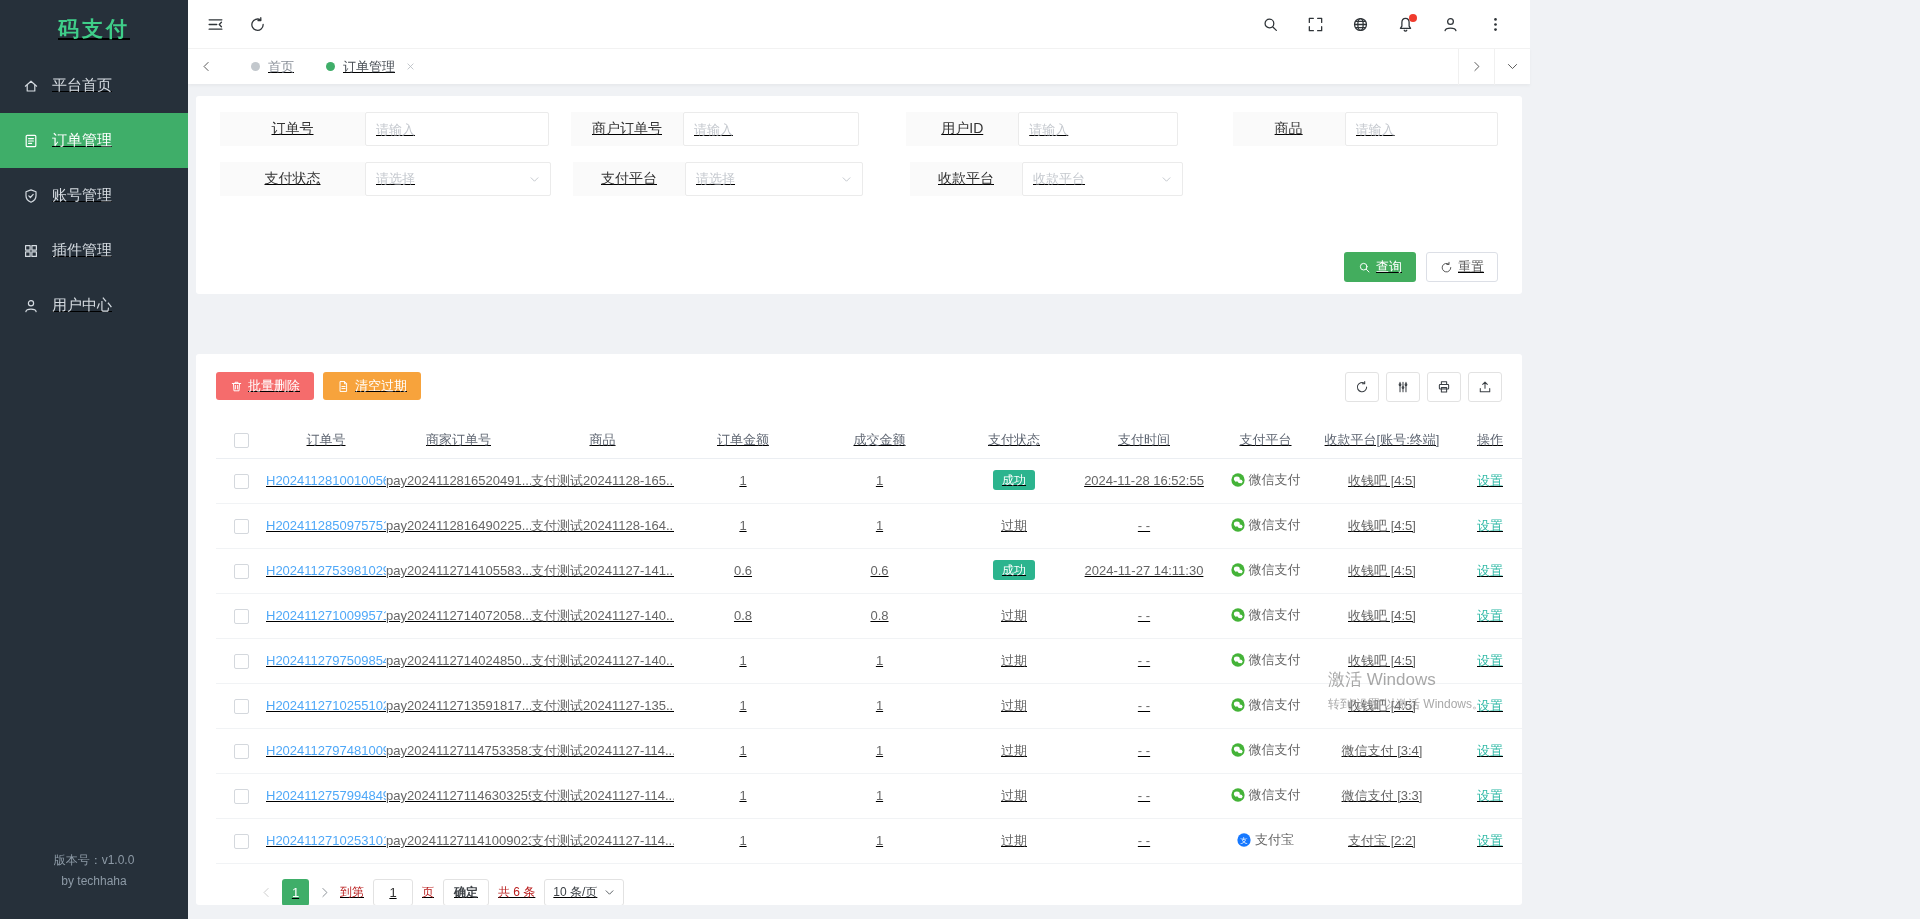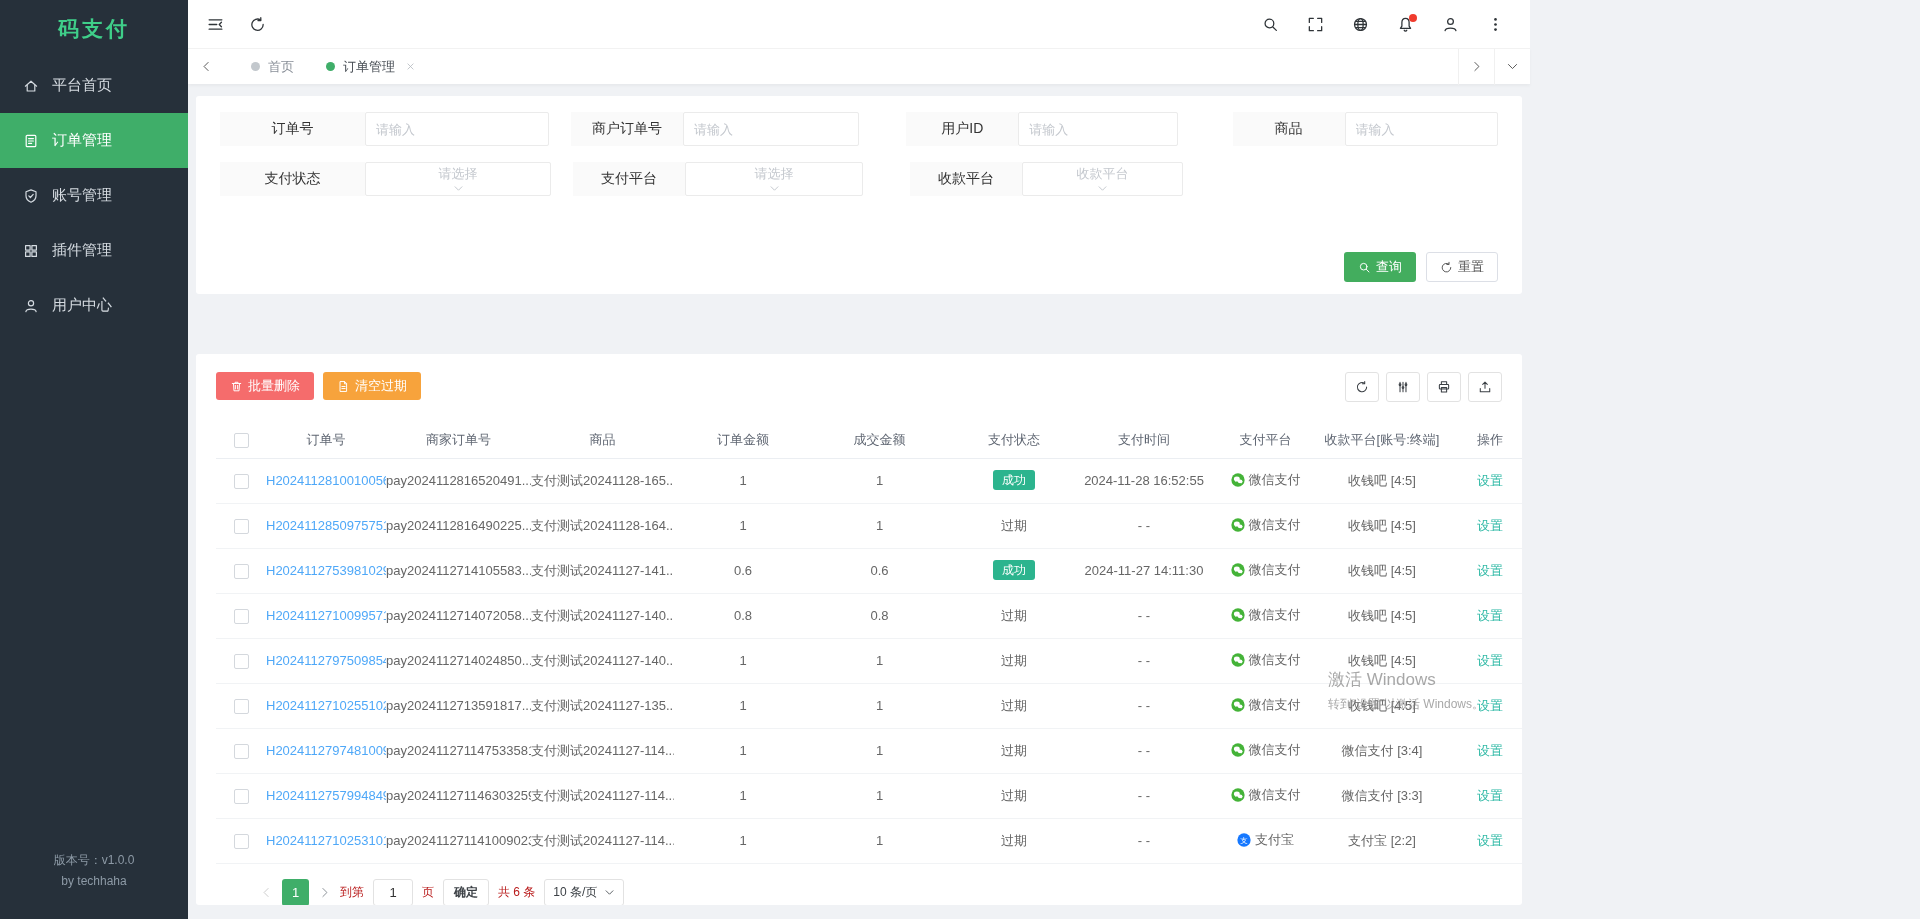--- a/index.html
+++ b/index.html
@@ -1,18 +1,18 @@
 <!DOCTYPE html>
 <html><head>
 <meta charset="utf-8">
 <style>
   * { box-sizing: border-box; margin:0; padding:0; }
   html,body { width:1920px; height:919px; overflow:hidden; }
   body { font-family:"Liberation Sans","DejaVu Sans",sans-serif; background:#f0f2f5; font-size:13px; }
-  .app { position:relative; display:flex; width:1530px; height:919px; }
+  .app { position:relative; display:flex; width:1530px; height:919px;text-decoration:underline; }
 
   
   .sidebar { width:188px; flex-shrink:0; background:#26303a; color:#d9dfe4; display:flex; flex-direction:column; position:relative; }
   .logo { height:58px; display:flex; align-items:center; justify-content:center; color:#3fce89; font-size:21px; font-weight:bold; letter-spacing:3px; }
   .menu-item { height:55px; display:flex; align-items:center; padding-left:23px; gap:13px; font-size:15px; color:#d5dbe1; cursor:pointer; }
   .menu-item svg { width:16px; height:16px; display:block; }
   .menu-item.active { background:#3fae69; color:#fff; }
   .version { position:absolute; bottom:28px; width:100%; text-align:center; color:#8d9aa6; font-size:12px; line-height:1.7; }
 
   
@@ -45,21 +45,21 @@
   .filter-row .fgroup:nth-child(1){ width:331px; }
   .filter-row .fgroup:nth-child(2){ width:290px; margin-left:22px; }
   .filter-row .fgroup:nth-child(3){ width:273px; margin-left:47px; }
   .filter-row .fgroup:nth-child(4){ width:267px; margin-left:55px; }
   .filter-row.row2 .fgroup:nth-child(4){ width:487px; }
   .filter-row .fgroup:nth-child(1) .flabel { width:145px; }
   .flabel { width:112px; flex-shrink:0; background:#fafafa; display:flex; align-items:center; justify-content:center; font-size:14px; color:#333; }
   .fcontrol { flex:1; min-width:0; border:1px solid #ebebeb; border-radius:2px; background:#fff; display:flex; align-items:center; padding:0 10px; }
   .finput { border:none; outline:none; width:100%; font-size:13px; color:#333; background:transparent; font-family:inherit; }
   .finput::placeholder { color:#c4c8ce; }
-  .fselect { justify-content:center; cursor:pointer;flex-direction:column; }
+  .fselect { justify-content:space-between; cursor:pointer; }
   .fselect .ph { color:#c4c8ce; font-size:13px; }
   .fselect .caret { color:#b9bec4; display:flex; }
   .fselect .caret svg { width:11px; height:11px; }
   .fgroup.daterange .fcontrol.start { flex:none; width:135px; }
   .fgroup.daterange .fcontrol.end { flex:none; width:187px; }
   .fgroup.daterange .dash { align-self:center; margin:0 13px; color:#999; }
   .filter-actions { display:flex; justify-content:flex-end; gap:10px; margin-top:56px; }
 
   .btn { height:30px; border:1px solid transparent; border-radius:3px; font-size:13px; font-family:inherit; display:inline-flex; align-items:center; gap:5px; padding:0 13px; cursor:pointer; }
   .btn .bicon { display:flex; } .btn .bicon svg { width:13px; height:13px; }

